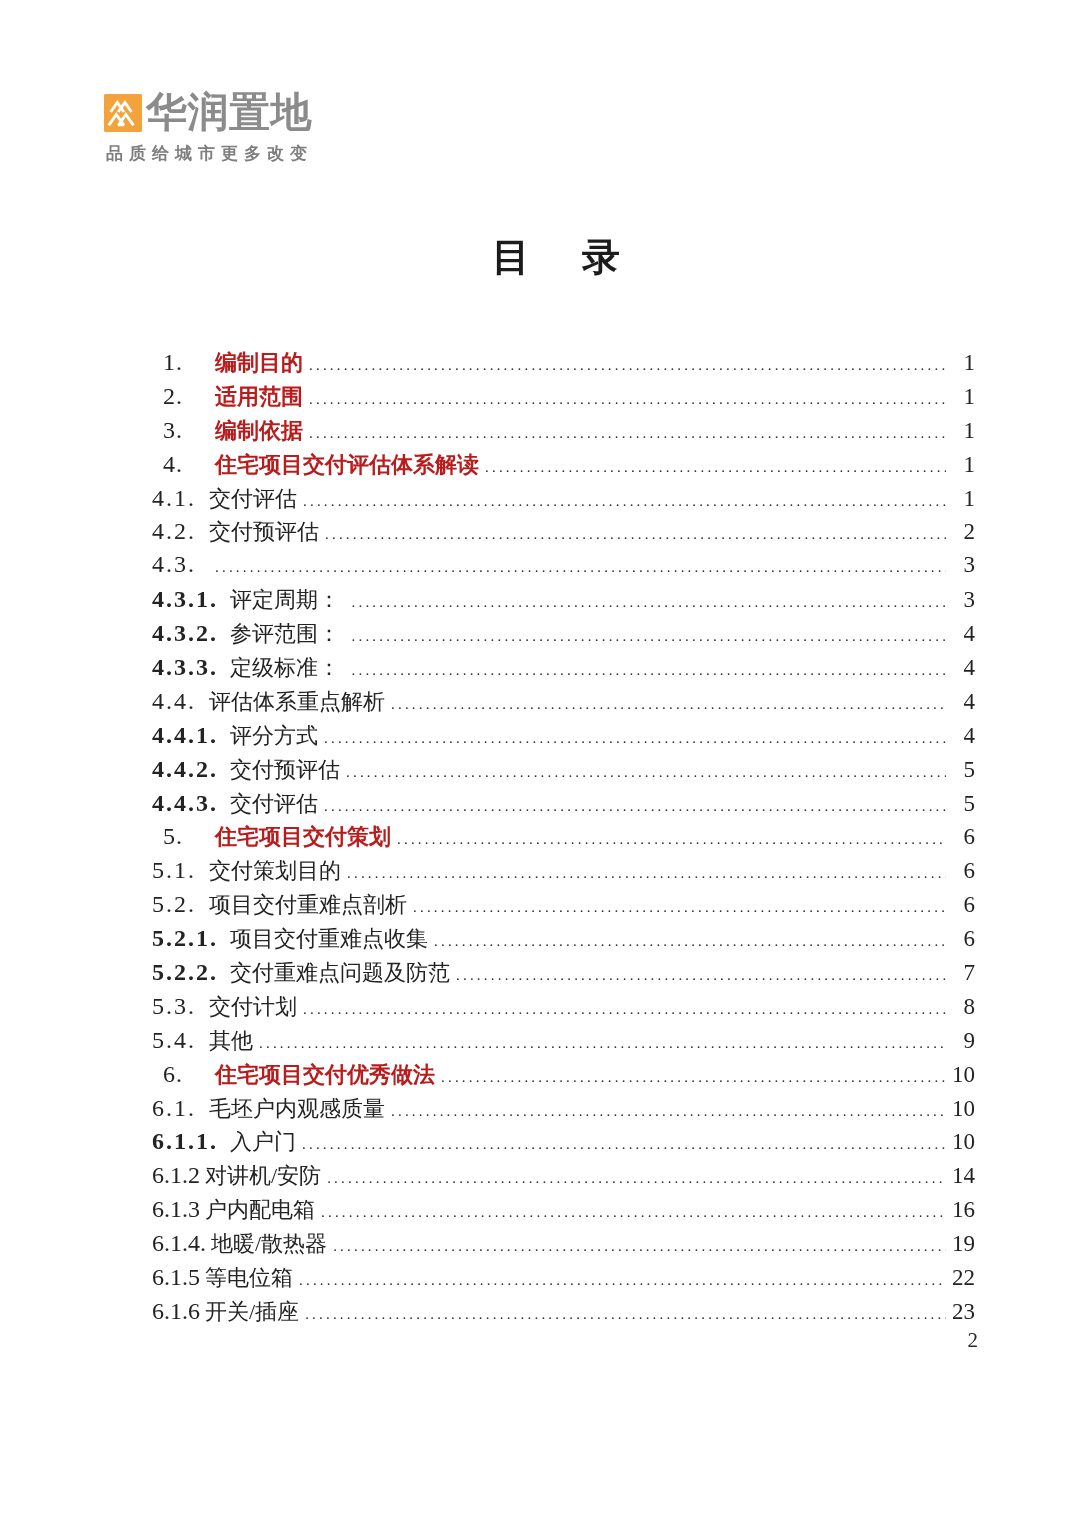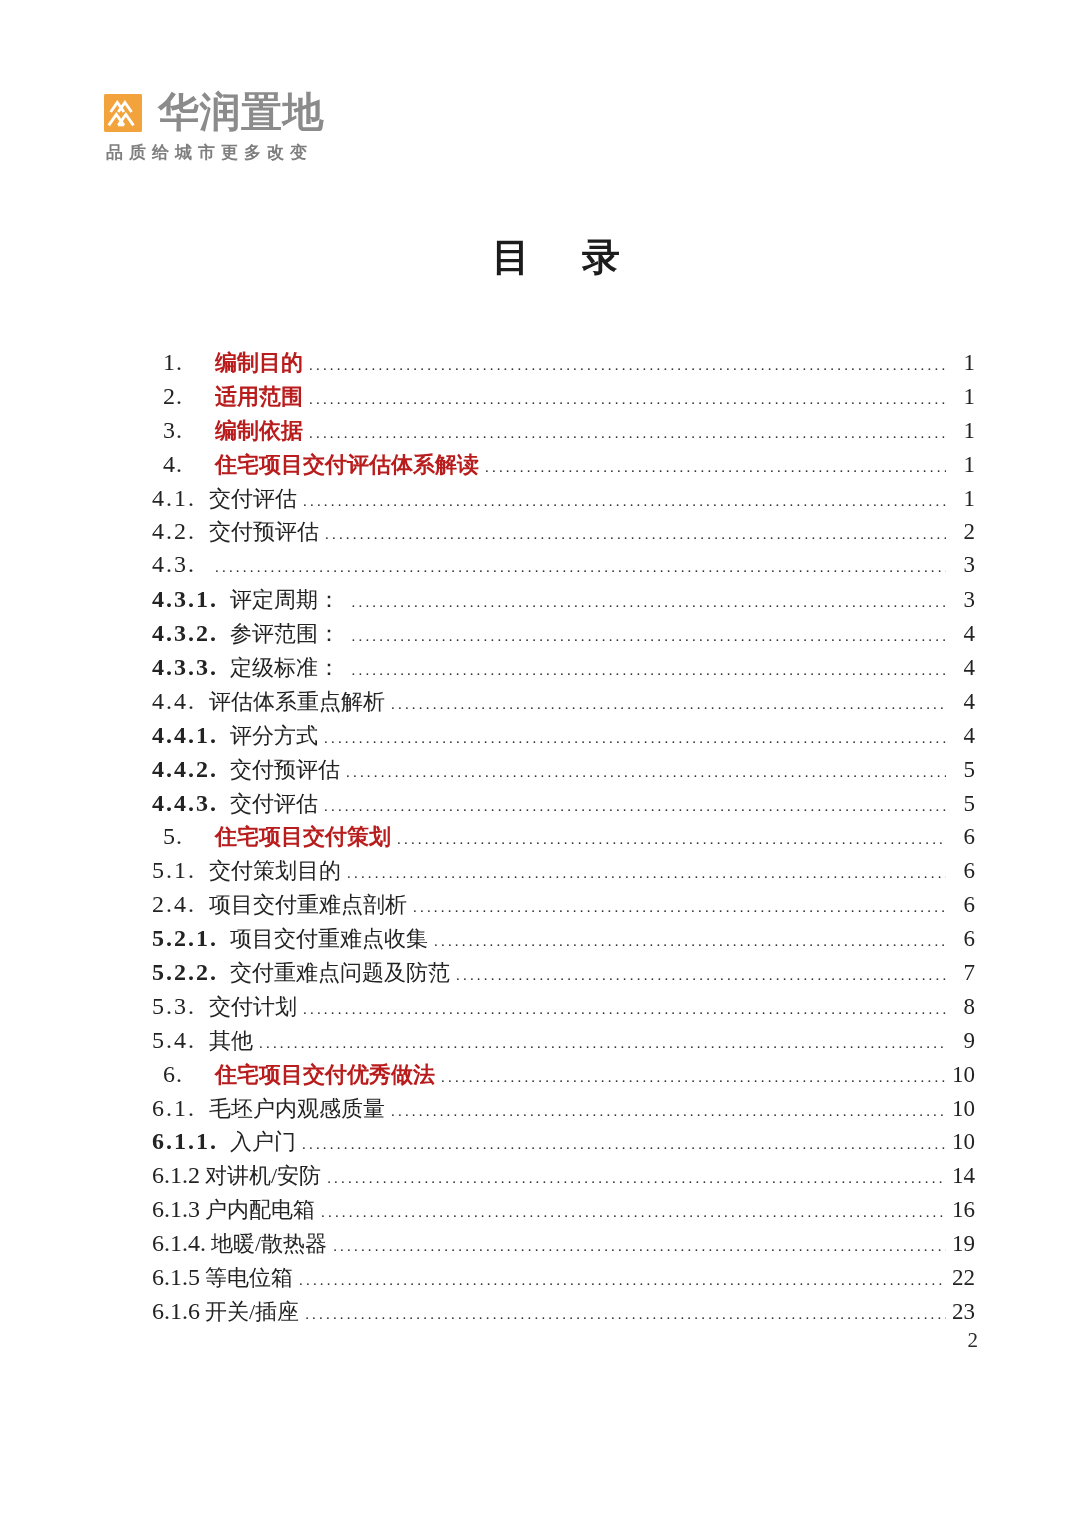--- a/index.html
+++ b/index.html
@@ -4,30 +4,30 @@
 <style>
   html,body{margin:0;padding:0;}
   body{
     width:1080px;height:1527px;background:#ffffff;position:relative;
     font-family:"Liberation Serif","DejaVu Serif",serif;color:#1f1f1f;
     overflow:hidden;
   }
 
   
   .logo-block{position:absolute;left:104px;top:92px;}
-  .logo-row{display:flex;align-items:center;gap:16px;}
+  .logo-row{display:flex;align-items:center;gap:4px;}
   .logo-mark{width:38px;height:38px;flex:none;}
   .brand-name{
     font-family:"Liberation Sans","DejaVu Sans",sans-serif;
     font-weight:700;font-size:41px;color:#8b8b8b;letter-spacing:0.5px;
     line-height:1;white-space:pre;
   }
   .tagline{
     margin-top:12px;margin-left:2px;
-    font-family:Liberation Mono, monospace;
+    font-family:Liberation Sans, sans-serif;
     font-size:17px;font-weight:600;color:#7e7e7e;letter-spacing:6px;
     line-height:1;white-space:pre;
   }
 
   
   .doc-title{
     position:absolute;top:238px;left:0;width:100%;
     display:flex;justify-content:center;gap:52px;
     font-size:38px;font-weight:700;color:#1c1c1c;line-height:1.05;
     transform:translateX(16px);
@@ -184,21 +184,21 @@
     <span class="dots"></span>
     <span class="pg">6</span>
   </div>
       <div class="toc-row lvl2">
     <span class="num">5.1.</span>
     <span class="label">交付策划目的</span>
     <span class="dots"></span>
     <span class="pg">6</span>
   </div>
       <div class="toc-row lvl2">
-    <span class="num">2.4.</span>
+    <span class="num">5.2.</span>
     <span class="label">项目交付重难点剖析</span>
     <span class="dots"></span>
     <span class="pg">6</span>
   </div>
       <div class="toc-row lvl3">
     <span class="num">5.2.1.</span>
     <span class="label">项目交付重难点收集</span>
     <span class="dots"></span>
     <span class="pg">6</span>
   </div>

